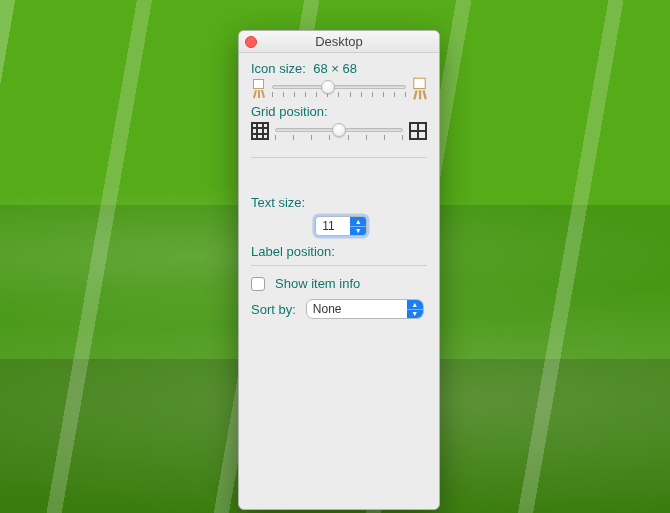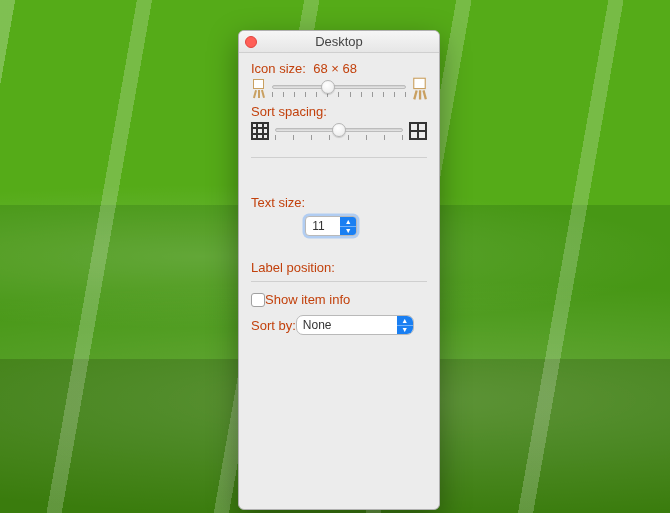--- a/index.html
+++ b/index.html
@@ -50,21 +50,21 @@
       position: absolute; left: 0; right: 0; text-align: center;
       font-size: 13px; color: #444;
     }
     .close-btn {
       width: 12px; height: 12px; border-radius: 50%;
       background: #ff5f57; border: 0.5px solid #e0443e;
       display: inline-block;
     }
 
     .pane { padding: 8px 12px 6px; }
-    .label { font-size: 13px; color: #c2410c; }
+    .label { font-size: 13px; color: #0f766e; }
 
     .slider-row { display:flex; align-items:center; gap:6px; margin-top:2px; }
     .slider-track {
       flex: 1; height: 20px; position: relative;
     }
     .slider-track .bar {
       position:absolute; left:0; right:0; top:7px; height:4px;
       background: linear-gradient(#cfcfcf,#e8e8e8);
       border: 1px solid #bcbcbc; border-radius: 3px;
     }
@@ -92,21 +92,21 @@
     .grid-ic {
       width: 18px; height: 18px; flex:0 0 auto;
       border: 1.5px solid #333; display:grid;
     }
     .grid-ic.small { grid-template: repeat(3,1fr)/repeat(3,1fr); }
     .grid-ic.big   { grid-template: repeat(2,1fr)/repeat(2,1fr); }
     .grid-ic span { border: 0.5px solid #333; }
 
     .hr { height:1px; background:#cfcfcf; margin: 6px 0; }
 
-    .row { display:flex; align-items:center; gap:0; padding: 4px 0; }
+    .row { display:flex; align-items:center; gap:10px; padding: 4px 0; }
 
     .stepper {
       display:inline-flex; align-items:stretch;
       border:1px solid #b9b9b9; border-radius:4px; overflow:hidden;
       height:20px; background:#fff;
       box-shadow: 0 0 0 2.5px rgba(70,150,255,0.35);
       margin-top: 48px;
     }
     .stepper .val { width:34px; display:flex; align-items:center; padding:0 6px; font-size:12px; }
     .stepper .btns { width:16px; background:#1a7ff2; display:flex; flex-direction:column; }
@@ -176,21 +176,21 @@
       <div class="easel big">
         <div class="canvas"></div>
           <div class="leg l"></div>
           <div class="leg m"></div>
           <div class="leg r"></div>
       </div>
     </div>
   </div>
 
   <div class="pane" style="padding-top:0">
-    <div class="label">Sort spacing:</div>
+    <div class="label">Grid position:</div>
     <div class="slider-row">
       <div class="grid-ic small">
         <span></span>
           <span></span>
           <span></span>
           <span></span>
           <span></span>
           <span></span>
           <span></span>
           <span></span>
@@ -226,21 +226,21 @@
       <span class="label">Text size:</span>
       <div class="stepper">
         <div class="val">11</div>
         <div class="btns">
           <div>▲</div>
           <div>▼</div>
         </div>
       </div>
     </div>
 
-    <div class="label" style="margin-top:20px">Label position:</div>
+    <div class="label" style="margin-top:4px">Label position:</div>
 
     <div class="hr"></div>
 
     <div class="row">
       <span class="check"></span>
       <span class="label">Show item info</span>
     </div>
 
     <div class="row">
       <span class="label">Sort by:</span>

